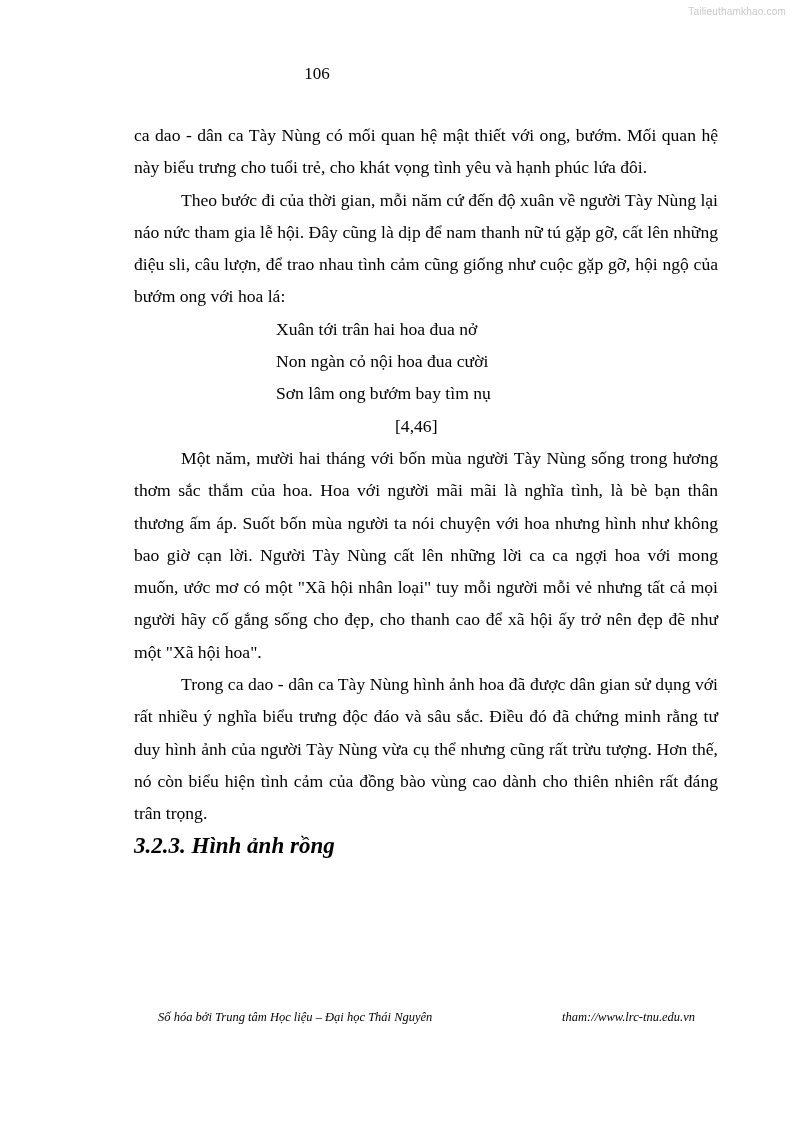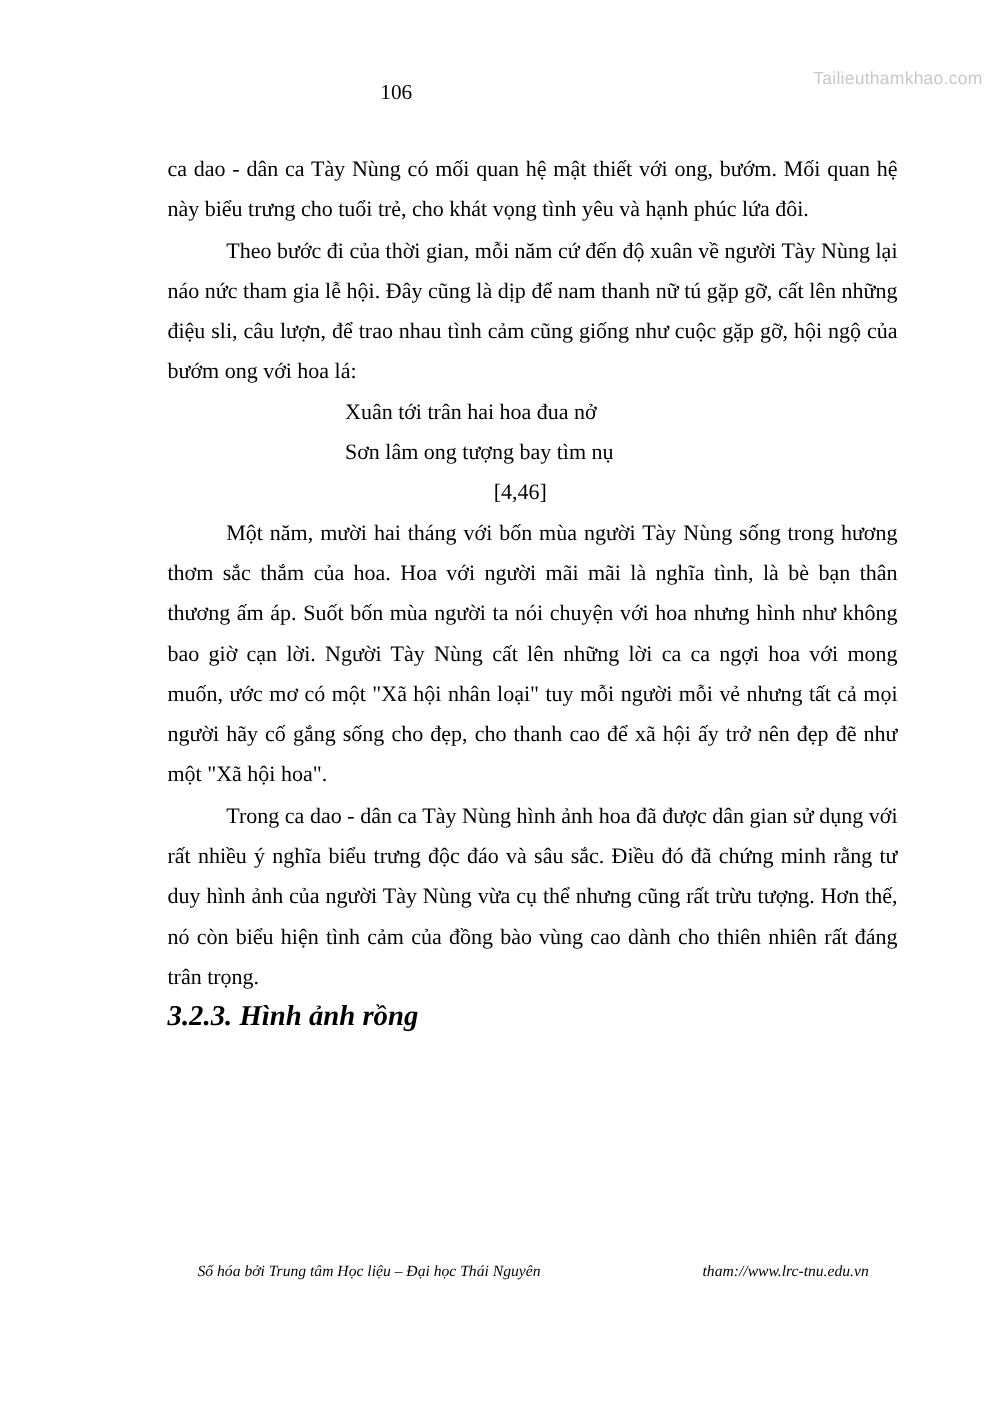--- a/index.html
+++ b/index.html
@@ -1,19 +1,19 @@
 <!DOCTYPE html>
 <html><head>
 <meta charset="utf-8">
 <style>
   html, body { margin:0; padding:0; background:#ffffff; }
   body { width:794px; height:1123px; position:relative; overflow:hidden;
          font-family:"Liberation Serif", "DejaVu Serif", serif; color:#000; }
   .watermark { position:absolute; top:6px; right:8px; font-family:"Liberation Sans", "DejaVu Sans", sans-serif;
-               font-size:14px; color:#c8c8c8; letter-spacing:0.2px;margin-top:48px; }
+               font-size:10px; color:#c8c8c8; letter-spacing:0.2px; }
   .page-number { position:absolute; top:64px; left:0; width:634px; text-align:center; font-size:17px; }
   .content { position:absolute; top:119px; left:134px; width:584px; font-size:17.6px; line-height:32.3px; }
   .para { margin:0; text-align:justify; text-align-last:left; }
   .para.indent { text-indent:47px; }
   .verse { margin:0; }
   .verse-line { display:block; white-space:nowrap; }
   .cite { display:block; }
   .heading { margin:0; font-weight:bold; font-style:italic; font-size:23px; }
   .footer { position:absolute; top:1010px; left:158px; width:560px; font-size:12.5px; font-style:italic; }
   .footer-left { position:absolute; left:0; top:0; white-space:nowrap; }
@@ -27,21 +27,22 @@
 <div class="page-number">106</div>
 
 <div class="content">
   <p class="para">ca dao - dân ca Tày Nùng có mối quan hệ mật thiết với ong, bướm. Mối quan hệ này biểu trưng cho tuổi trẻ, cho khát vọng tình yêu và hạnh phúc lứa đôi.</p>
 
 
   <p class="para indent">Theo bước đi của thời gian, mỗi năm cứ đến độ xuân về người Tày Nùng lại náo nức tham gia lễ hội. Đây cũng là dịp để nam thanh nữ tú gặp gỡ, cất lên những điệu sli, câu lượn, để trao nhau tình cảm cũng giống như cuộc gặp gỡ, hội ngộ của bướm ong với hoa lá:</p>
 
   <div class="verse">
     <span class="verse-line" style="padding-left:142px;">Xuân tới trân hai hoa đua nở</span>
-    <span class="verse-line" style="padding-left:142px;">Sơn lâm ong tượng bay tìm nụ</span>
+    <span class="verse-line" style="padding-left:142px;">Non ngàn cỏ nội hoa đua cười</span>
+    <span class="verse-line" style="padding-left:142px;">Sơn lâm ong bướm bay tìm nụ</span>
     <span class="cite" style="padding-left:261px;">[4,46]</span>
   </div>
 
   <p class="para indent">Một năm, mười hai tháng với bốn mùa người Tày Nùng sống trong hương thơm sắc thắm của hoa. Hoa với người mãi mãi là nghĩa tình, là bè bạn thân thương ấm áp. Suốt bốn mùa người ta nói chuyện với hoa nhưng hình như không bao giờ cạn lời. Người Tày Nùng cất lên những lời ca ca ngợi hoa với mong muốn, ước mơ có một "Xã hội nhân loại" tuy mỗi người mỗi vẻ nhưng tất cả mọi người hãy cố gắng sống cho đẹp, cho thanh cao để xã hội ấy trở nên đẹp đẽ như một "Xã hội hoa".</p>
 
   <p class="para indent">Trong ca dao - dân ca Tày Nùng hình ảnh hoa đã được dân gian sử dụng với rất nhiều ý nghĩa biểu trưng độc đáo và sâu sắc. Điều đó đã chứng minh rằng tư duy hình ảnh của người Tày Nùng vừa cụ  thể nhưng cũng rất trừu tượng. Hơn thế, nó còn biểu hiện tình cảm của đồng bào vùng cao dành cho thiên nhiên rất đáng trân trọng.</p>
 
   <p class="heading">3.2.3. Hình ảnh rồng</p>
 </div>
 

